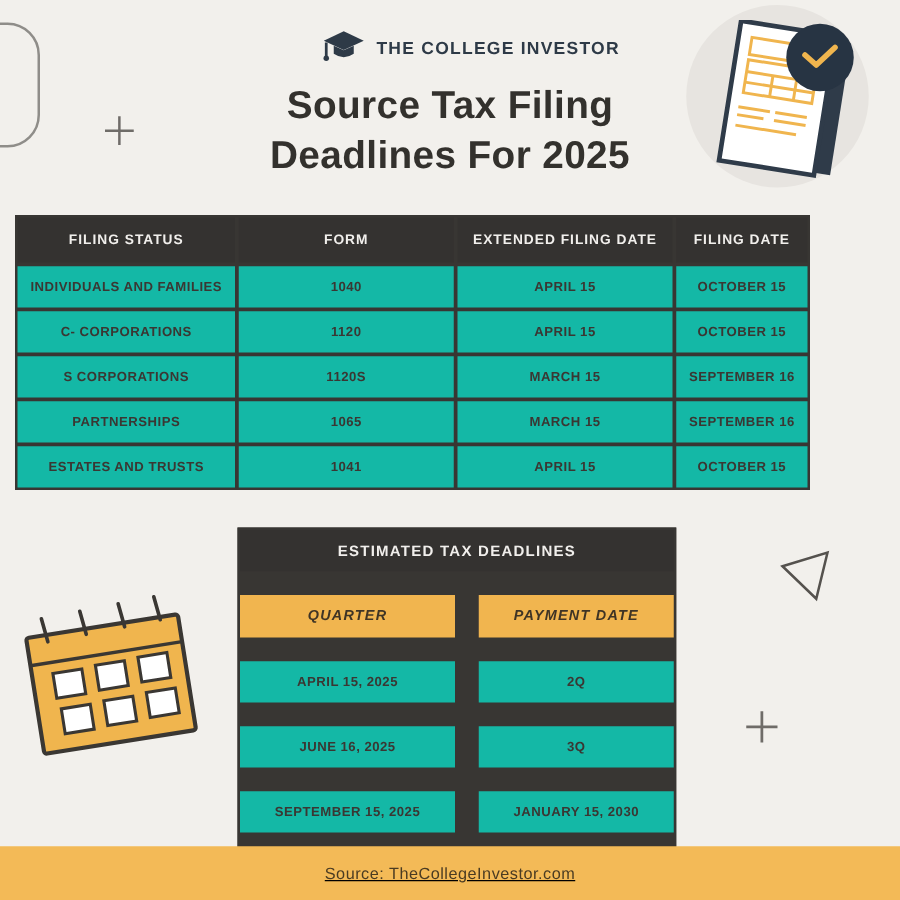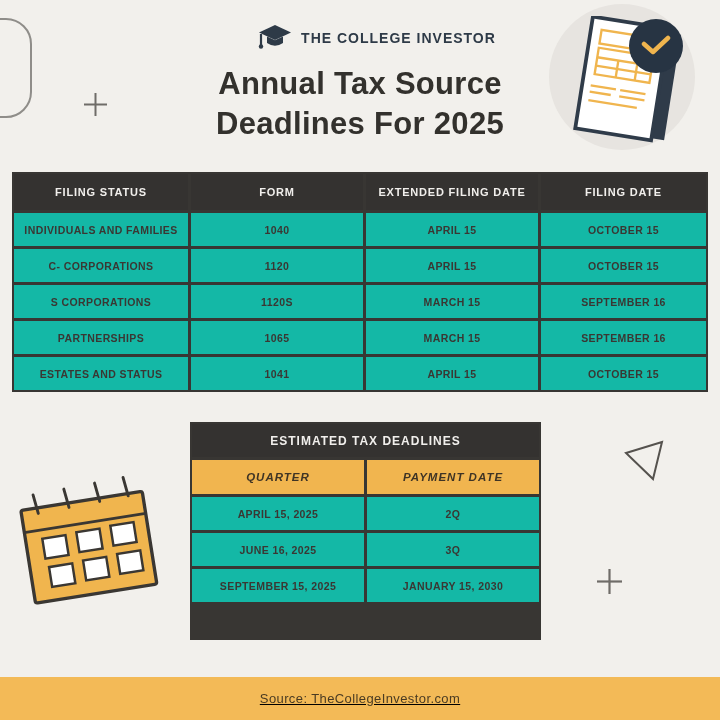--- a/index.html
+++ b/index.html
@@ -40,21 +40,21 @@
     font-size:14px; font-weight:700; letter-spacing:1px; color:#2e3a47;
   }
   .page-title {
     position:absolute; left:0; top:64px; width:720px;
     text-align:center; font-size:31px; font-weight:700; color:#33312d;
     line-height:1.28; letter-spacing:0.3px;
   }
 
   
   .main-table {
-    position:absolute; left:12px; top:172px; width:696px;
+    position:absolute; left:12px; top:172px; width:636px;
     background:#383633; border:2px solid #383633;
     display:grid;
     grid-template-columns: 174px 172px 172px 1fr;
     grid-template-rows: 36px repeat(5, 33px);
     gap:3px;
   }
   .cell {
     display:flex; align-items:center; justify-content:center;
     text-align:center; font-weight:700;
   }
@@ -65,21 +65,21 @@
     background:#14b8a6; color:#3a3733; font-size:10.5px; letter-spacing:0.4px;
   }
 
   
   .est-table {
     position:absolute; left:190px; top:422px; width:351px;
     background:#383633; border:2px solid #383633;
     display:grid;
     grid-template-columns: 172px 1fr;
     grid-template-rows: 33px 34px repeat(4, 33px);
-    gap:3px;
+    gap:19px;
   }
   .est-title {
     grid-column:1 / span 2; background:#343230; color:#f1efec;
     font-size:12px; letter-spacing:1px;
   }
   .cell.quarter-head {
     background:#f1b54f; color:#3f3425; font-size:11.5px; letter-spacing:1px;font-style:italic;
   }
 
   
@@ -133,21 +133,21 @@
     <svg width="36" height="27" viewBox="0 0 36 27">
       <polygon points="19,1 35,8.5 19,16 3,8.5" fill="#2e3a47"></polygon>
       <path d="M11 12.5 v6.5 q8 5.5 16 0 v-6.5 l-8 3.7 z" fill="#2e3a47"></path>
       <line x1="5" y1="10" x2="5" y2="21" stroke="#2e3a47" stroke-width="2.2"></line>
       <circle cx="5" cy="22.5" r="2.2" fill="#2e3a47"></circle>
     </svg>
     <span class="logo-text">THE COLLEGE INVESTOR</span>
   </div>
 
   <div class="page-title">
-    <div>Annual Tax Source</div>
+    <div>Source Tax Filing</div>
     <div>Deadlines For 2025</div>
   </div>
 
   <div class="main-table">
     <div class="cell head">FILING STATUS</div>
     <div class="cell head">FORM</div>
     <div class="cell head">EXTENDED FILING DATE</div>
     <div class="cell head">FILING DATE</div>
 
     <div class="cell body">INDIVIDUALS AND FAMILIES</div>
@@ -163,21 +163,21 @@
     <div class="cell body">S CORPORATIONS</div>
     <div class="cell body">1120S</div>
     <div class="cell body">MARCH 15</div>
     <div class="cell body">SEPTEMBER 16</div>
 
     <div class="cell body">PARTNERSHIPS</div>
     <div class="cell body">1065</div>
     <div class="cell body">MARCH 15</div>
     <div class="cell body">SEPTEMBER 16</div>
 
-    <div class="cell body">ESTATES AND STATUS</div>
+    <div class="cell body">ESTATES AND TRUSTS</div>
     <div class="cell body">1041</div>
     <div class="cell body">APRIL 15</div>
     <div class="cell body">OCTOBER 15</div>
   </div>
 
   <div class="est-table">
     <div class="cell est-title">ESTIMATED TAX DEADLINES</div>
 
     <div class="cell quarter-head">QUARTER</div>
     <div class="cell quarter-head">PAYMENT DATE</div>

